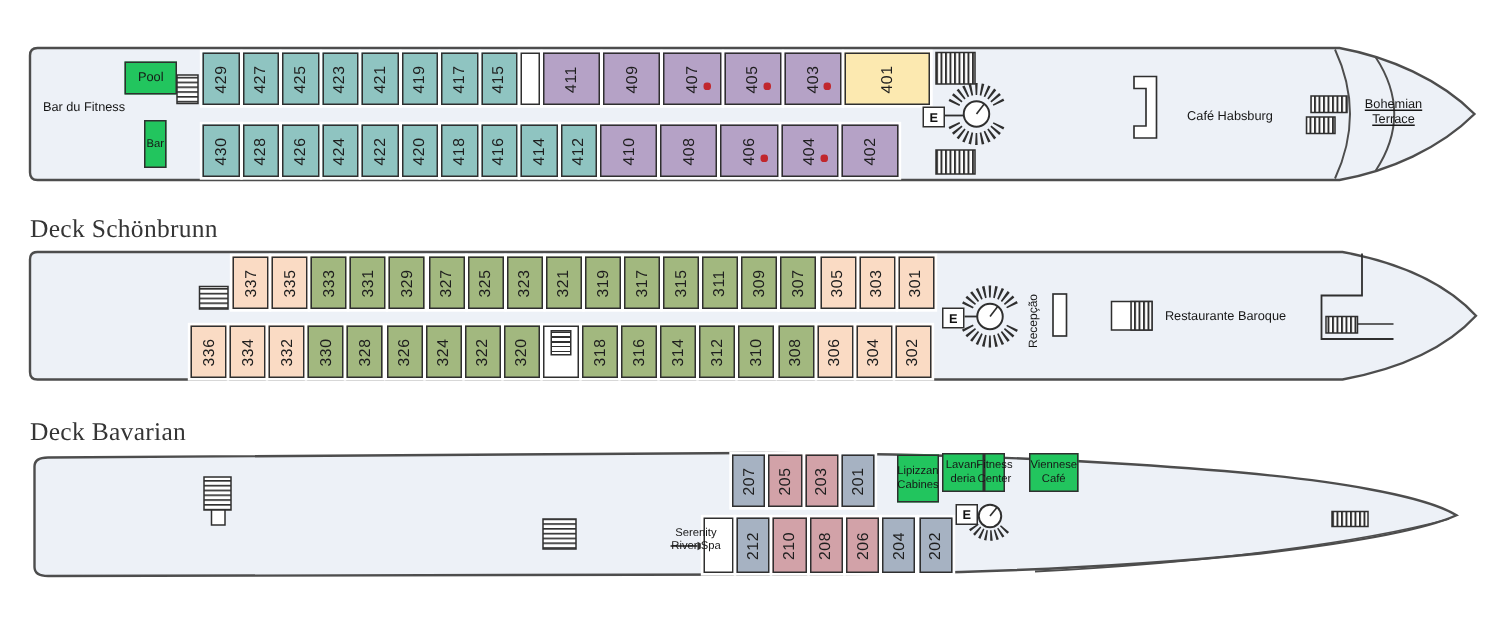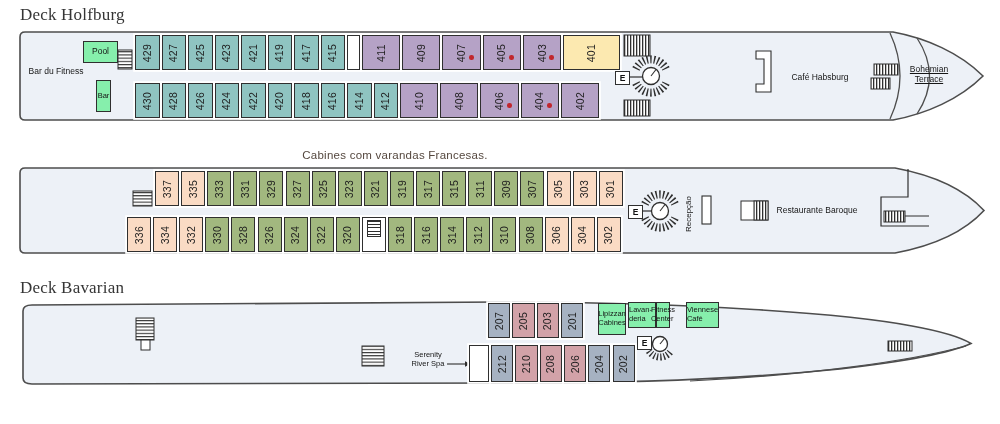--- a/index.html
+++ b/index.html
@@ -18,32 +18,32 @@
 
   #cabins{position:absolute;left:0;top:0;width:1000px;height:424px;}
   .cabin{position:absolute;box-sizing:border-box;border:1.2px solid #2f2f2f;
          display:flex;align-items:center;justify-content:center;
          box-shadow:0 0 0 1.8px #ffffff;}
   .cabin .num{transform:rotate(-90deg);font-size:10.5px;color:#1e1e1e;letter-spacing:.4px;white-space:nowrap;}
   .cabin .dot{position:absolute;width:4.5px;height:4.5px;border-radius:50%;right:6px;top:59%;}
   .cabin .ladder{position:absolute;top:2px;left:4px;right:4px;height:15px;border:1px solid #2f2f2f;
          background:repeating-linear-gradient(#2f2f2f 0 1px,#ffffff 1px 3.2px);}
 
-  .fbox{position:absolute;background:#86efac;border:1.2px solid #2f2f2f;box-sizing:border-box;
-        display:flex;align-items:center;justify-content:center;text-align:left;
+  .fbox{position:absolute;background:#22c55e;border:1.2px solid #2f2f2f;box-sizing:border-box;
+        display:flex;align-items:center;justify-content:center;text-align:center;
         font-size:7.5px;line-height:1.15;color:#161616;}
   .flabel{position:absolute;font-size:8.5px;line-height:1.18;color:#161616;text-align:center;}
   .f-pool{left:83px;top:41px;width:35px;height:22px;font-size:8.5px;}
   .f-lounge{left:26px;top:66px;width:60px;}
   .f-barbox{left:96px;top:80px;width:15px;height:32px;}
   .f-salon{left:778px;top:72px;width:84px;}
   .f-terrace{left:906px;top:64px;width:46px;text-decoration:underline;}
   .f-reception{left:684px;top:192px;height:44px;writing-mode:vertical-rl;transform:rotate(180deg);font-size:8px;}
   .f-restaurant{left:773px;top:205px;width:88px;}
-  .f-spa{left:408px;top:351px;width:40px;font-size:7.5px;}
+  .f-spa{left:444px;top:351px;width:40px;font-size:7.5px;}
   .f-cinema{left:598px;top:303px;width:28px;height:32px;}
   .f-laundry{left:628px;top:302px;width:28px;height:26px;}
   .f-fitness{left:656px;top:302px;width:14px;height:26px;}
   .f-cafe{left:686px;top:302px;width:33px;height:26px;}
 
   .emark{position:absolute;width:13px;height:12px;background:#ffffff;border:1.2px solid #2f2f2f;
          font-size:8.5px;font-weight:bold;color:#111;display:flex;align-items:center;justify-content:center;}
   .e-holfburg{left:615px;top:71px;}
   .e-schonbrunn{left:628px;top:205px;}
   .e-bavarian{left:637px;top:336px;}
@@ -115,22 +115,21 @@
         <circle r="7.5" fill="#ffffff" stroke="#2f2f2f" stroke-width="1.3"></circle>
         <line x1="0" y1="0" x2="4.5" y2="-5.5" stroke="#2f2f2f" stroke-width="1.1"></line>
       </g>
       <g>
         <line x1="447" y1="364" x2="465" y2="364" stroke="#2f2f2f" stroke-width="1.1"></line>
         <polygon points="465,361.2 470.5,364 465,366.8" fill="#2f2f2f"></polygon>
       </g>
     </g>
   </svg>
 
-  <div class="deck-title t-holfburg">Deck Holfburg</div>
-  <div class="deck-note n-schonbrunn">Cabines com varandas Francesas.</div>
+  <div class="deck-title t-schonbrunn">Deck Schönbrunn</div>
   <div class="deck-title t-bavarian">Deck Bavarian</div>
 
   <div id="cabins">
       <div class="cabin rowtop" style="left: 135px; top: 35px; width: 24.5px; height: 35px; background: rgb(143, 196, 193);">
         <span class="num">429</span>
       </div>
       <div class="cabin rowtop" style="left: 161.5px; top: 35px; width: 24.5px; height: 35px; background: rgb(143, 196, 193);">
         <span class="num">427</span>
       </div>
       <div class="cabin rowtop" style="left: 188px; top: 35px; width: 24.5px; height: 35px; background: rgb(143, 196, 193);">

